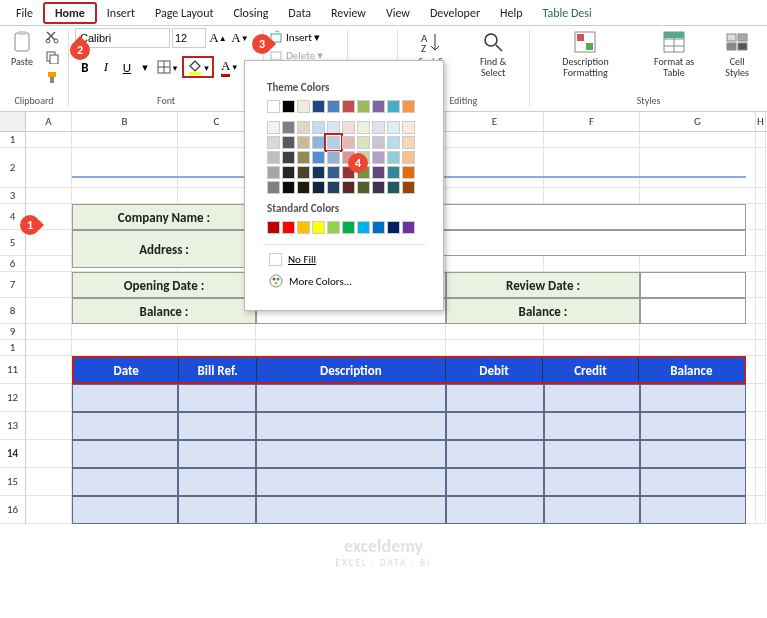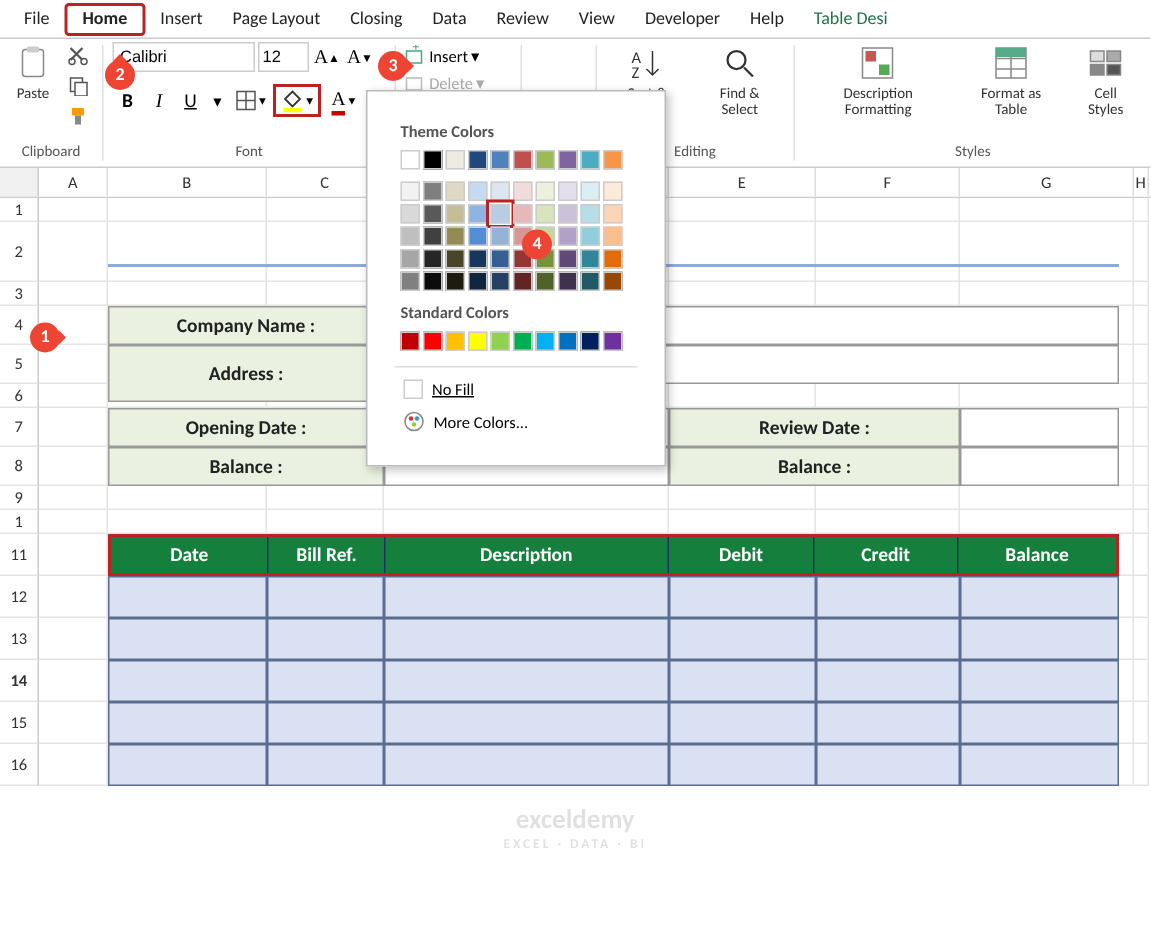--- a/index.html
+++ b/index.html
@@ -47,21 +47,21 @@
   
   .sheet { display: flex; }
   .row-headers { display: flex; flex-direction: column; }
   .rh { width: 26px; border-right: 1px solid #ccc; border-bottom: 1px solid #e4e4e4; text-align: center; font-size: 11px; color: #333; background: #fff; display:flex; align-items:center; justify-content:center; }
   .cells { position: relative; flex: 1; }
   .cell { border-right: 1px solid #e4e4e4; border-bottom: 1px solid #e4e4e4; overflow: hidden; }
   
   .info-box { position: absolute; background: #eaf1e0; border: 1px solid #999; font-size: 13px; font-weight: 700; display: flex; align-items: center; justify-content: center; color: #222; }
   .info-box.value { background: #fff; font-weight: 400; }
   
-  .tbl-header { position: absolute; background: #15803d; border: 2px solid #b22; display: flex; }
+  .tbl-header { position: absolute; background: #1d4ed8; border: 2px solid #b22; display: flex; }
   .thc { border-right: 1px solid #1a365f; color: #fff; font-weight: 700; font-size: 13px; display: flex; align-items: center; justify-content: center; }
   .tbl-body { position: absolute; display: flex; flex-direction: column; }
   .tbr { display: flex; background: #d9e1f2; }
   .tbc { border: 1px solid #5a6d8f; height: 28px; }
   
   .callout { position: absolute; width: 20px; height: 20px; border-radius: 50%; background: #e43; color: #fff; font-weight: 700; font-size: 12px; display: flex; align-items: center; justify-content: center; z-index: 200; }
   .callout.arrow::after { content:''; position:absolute; width:0; height:0; border:5px solid transparent; }
   .callout.a-right::after { border-left-color:#e43; right:-9px; top:5px; }
   .callout.a-up::after { border-bottom-color:#e43; top:-9px; left:5px; }
   

